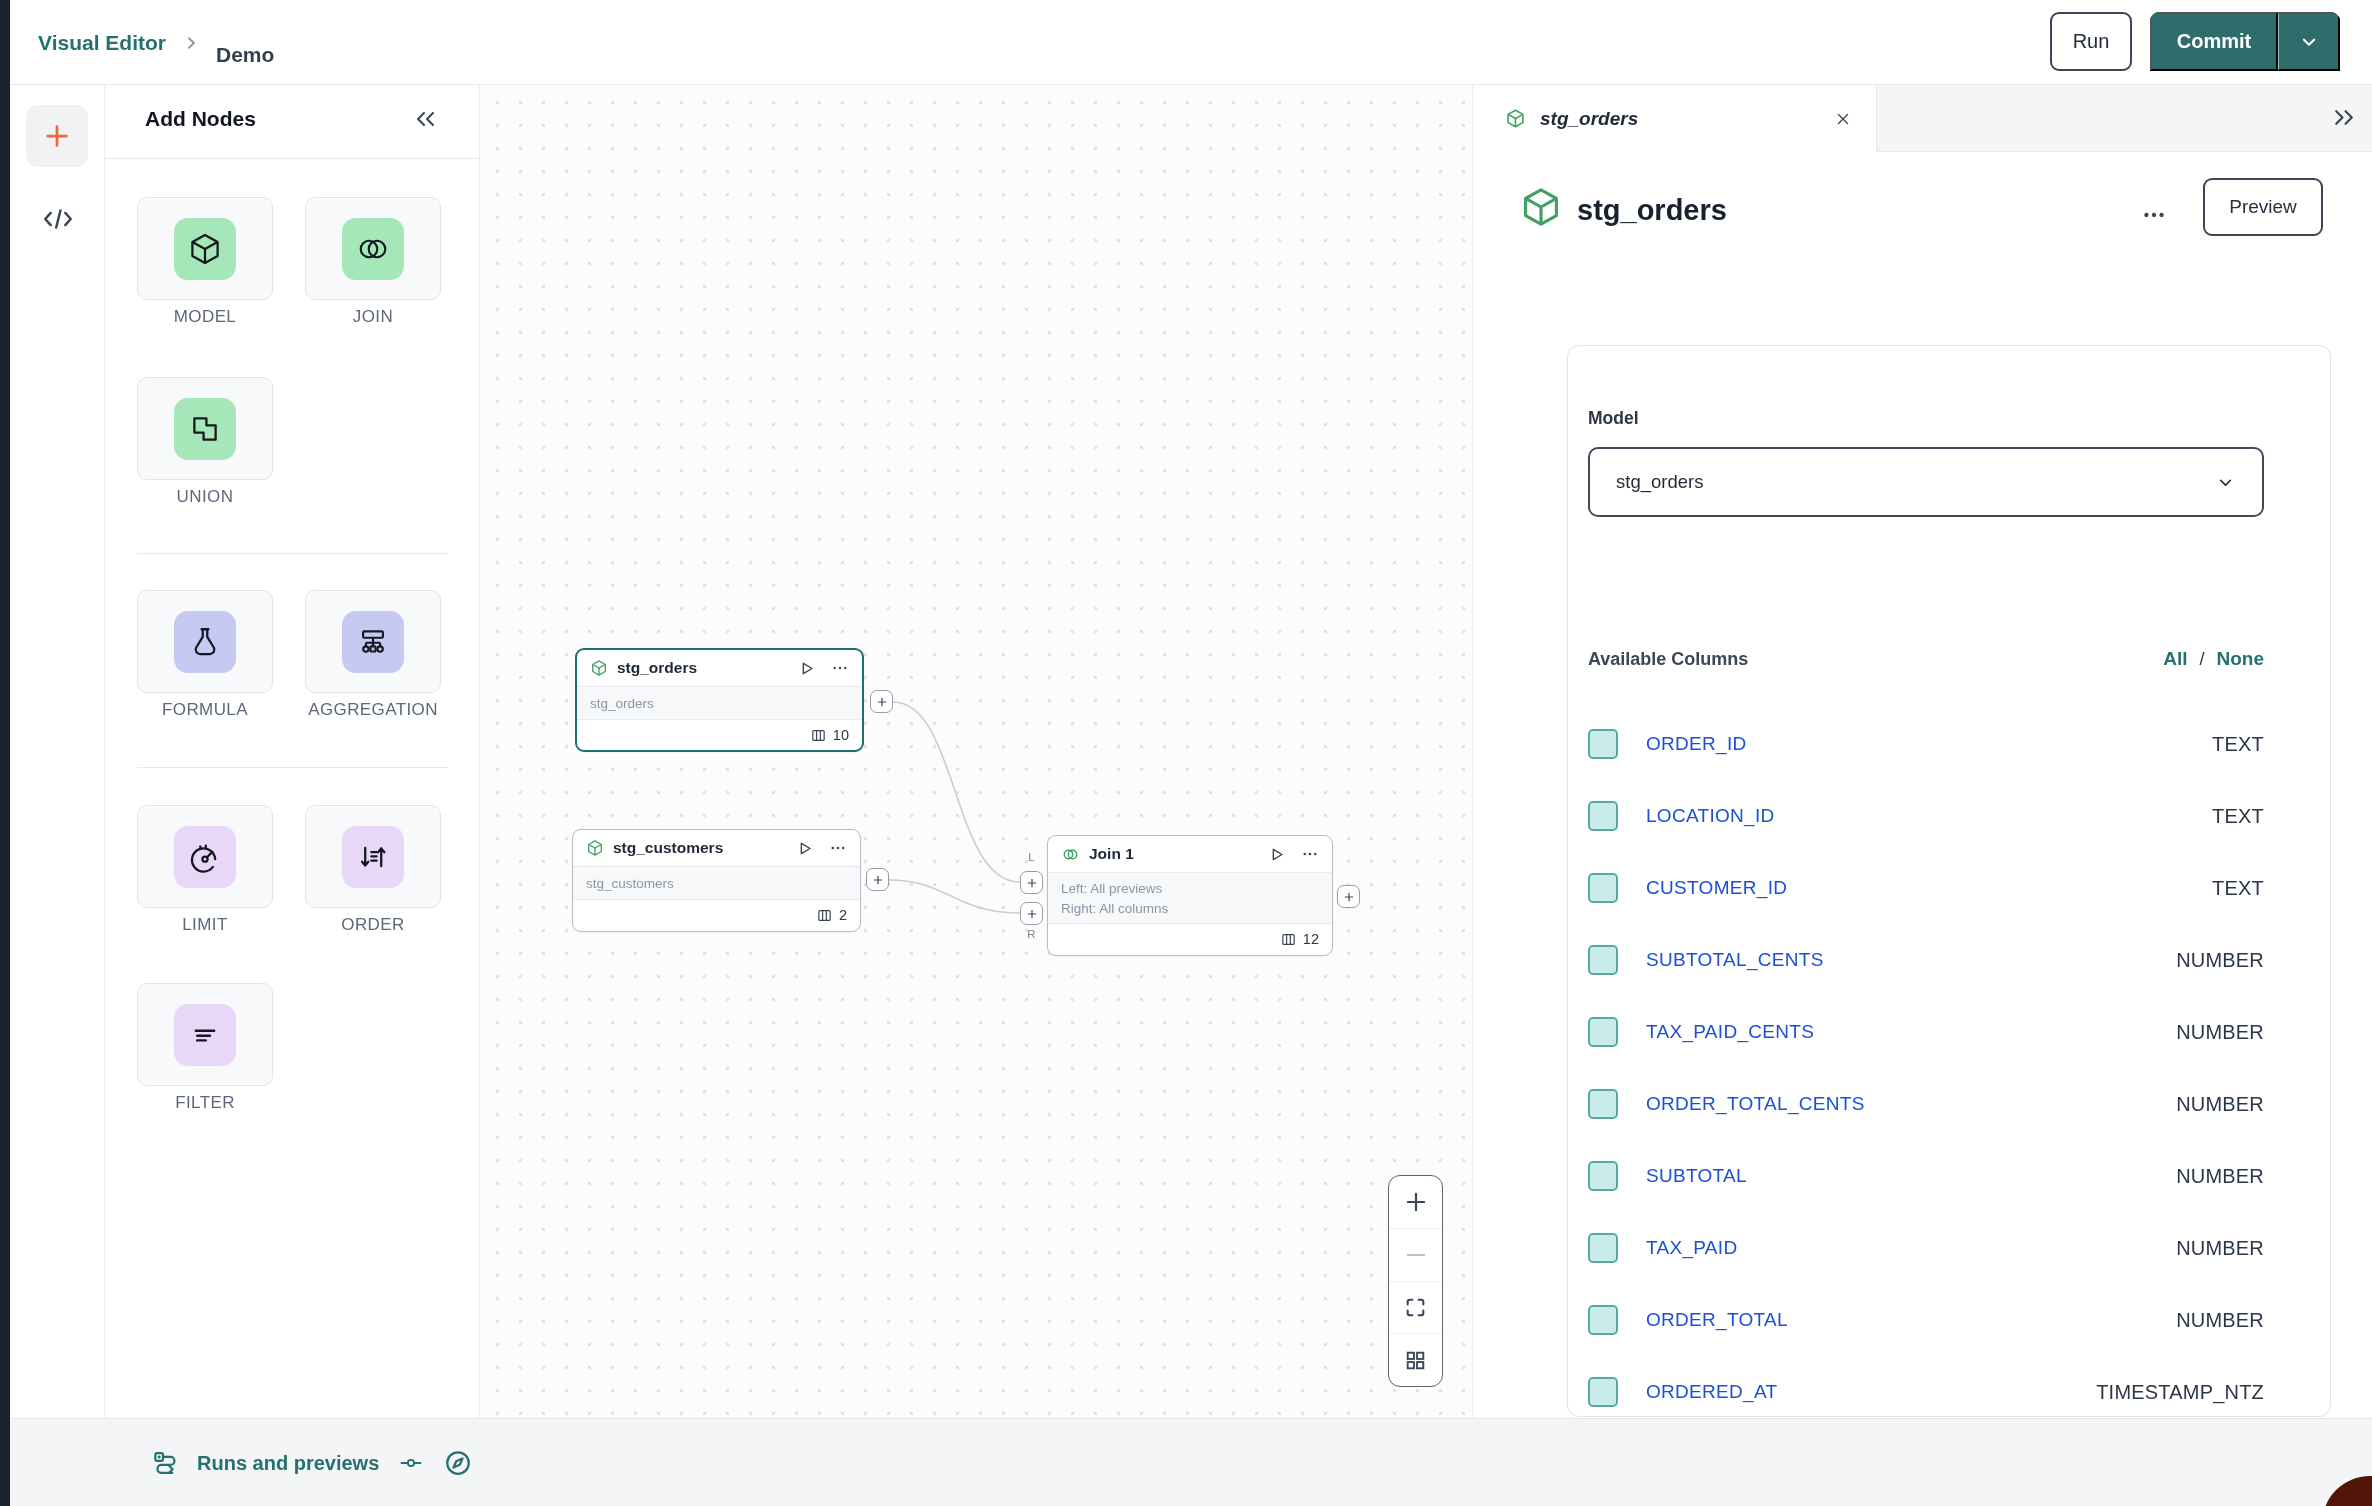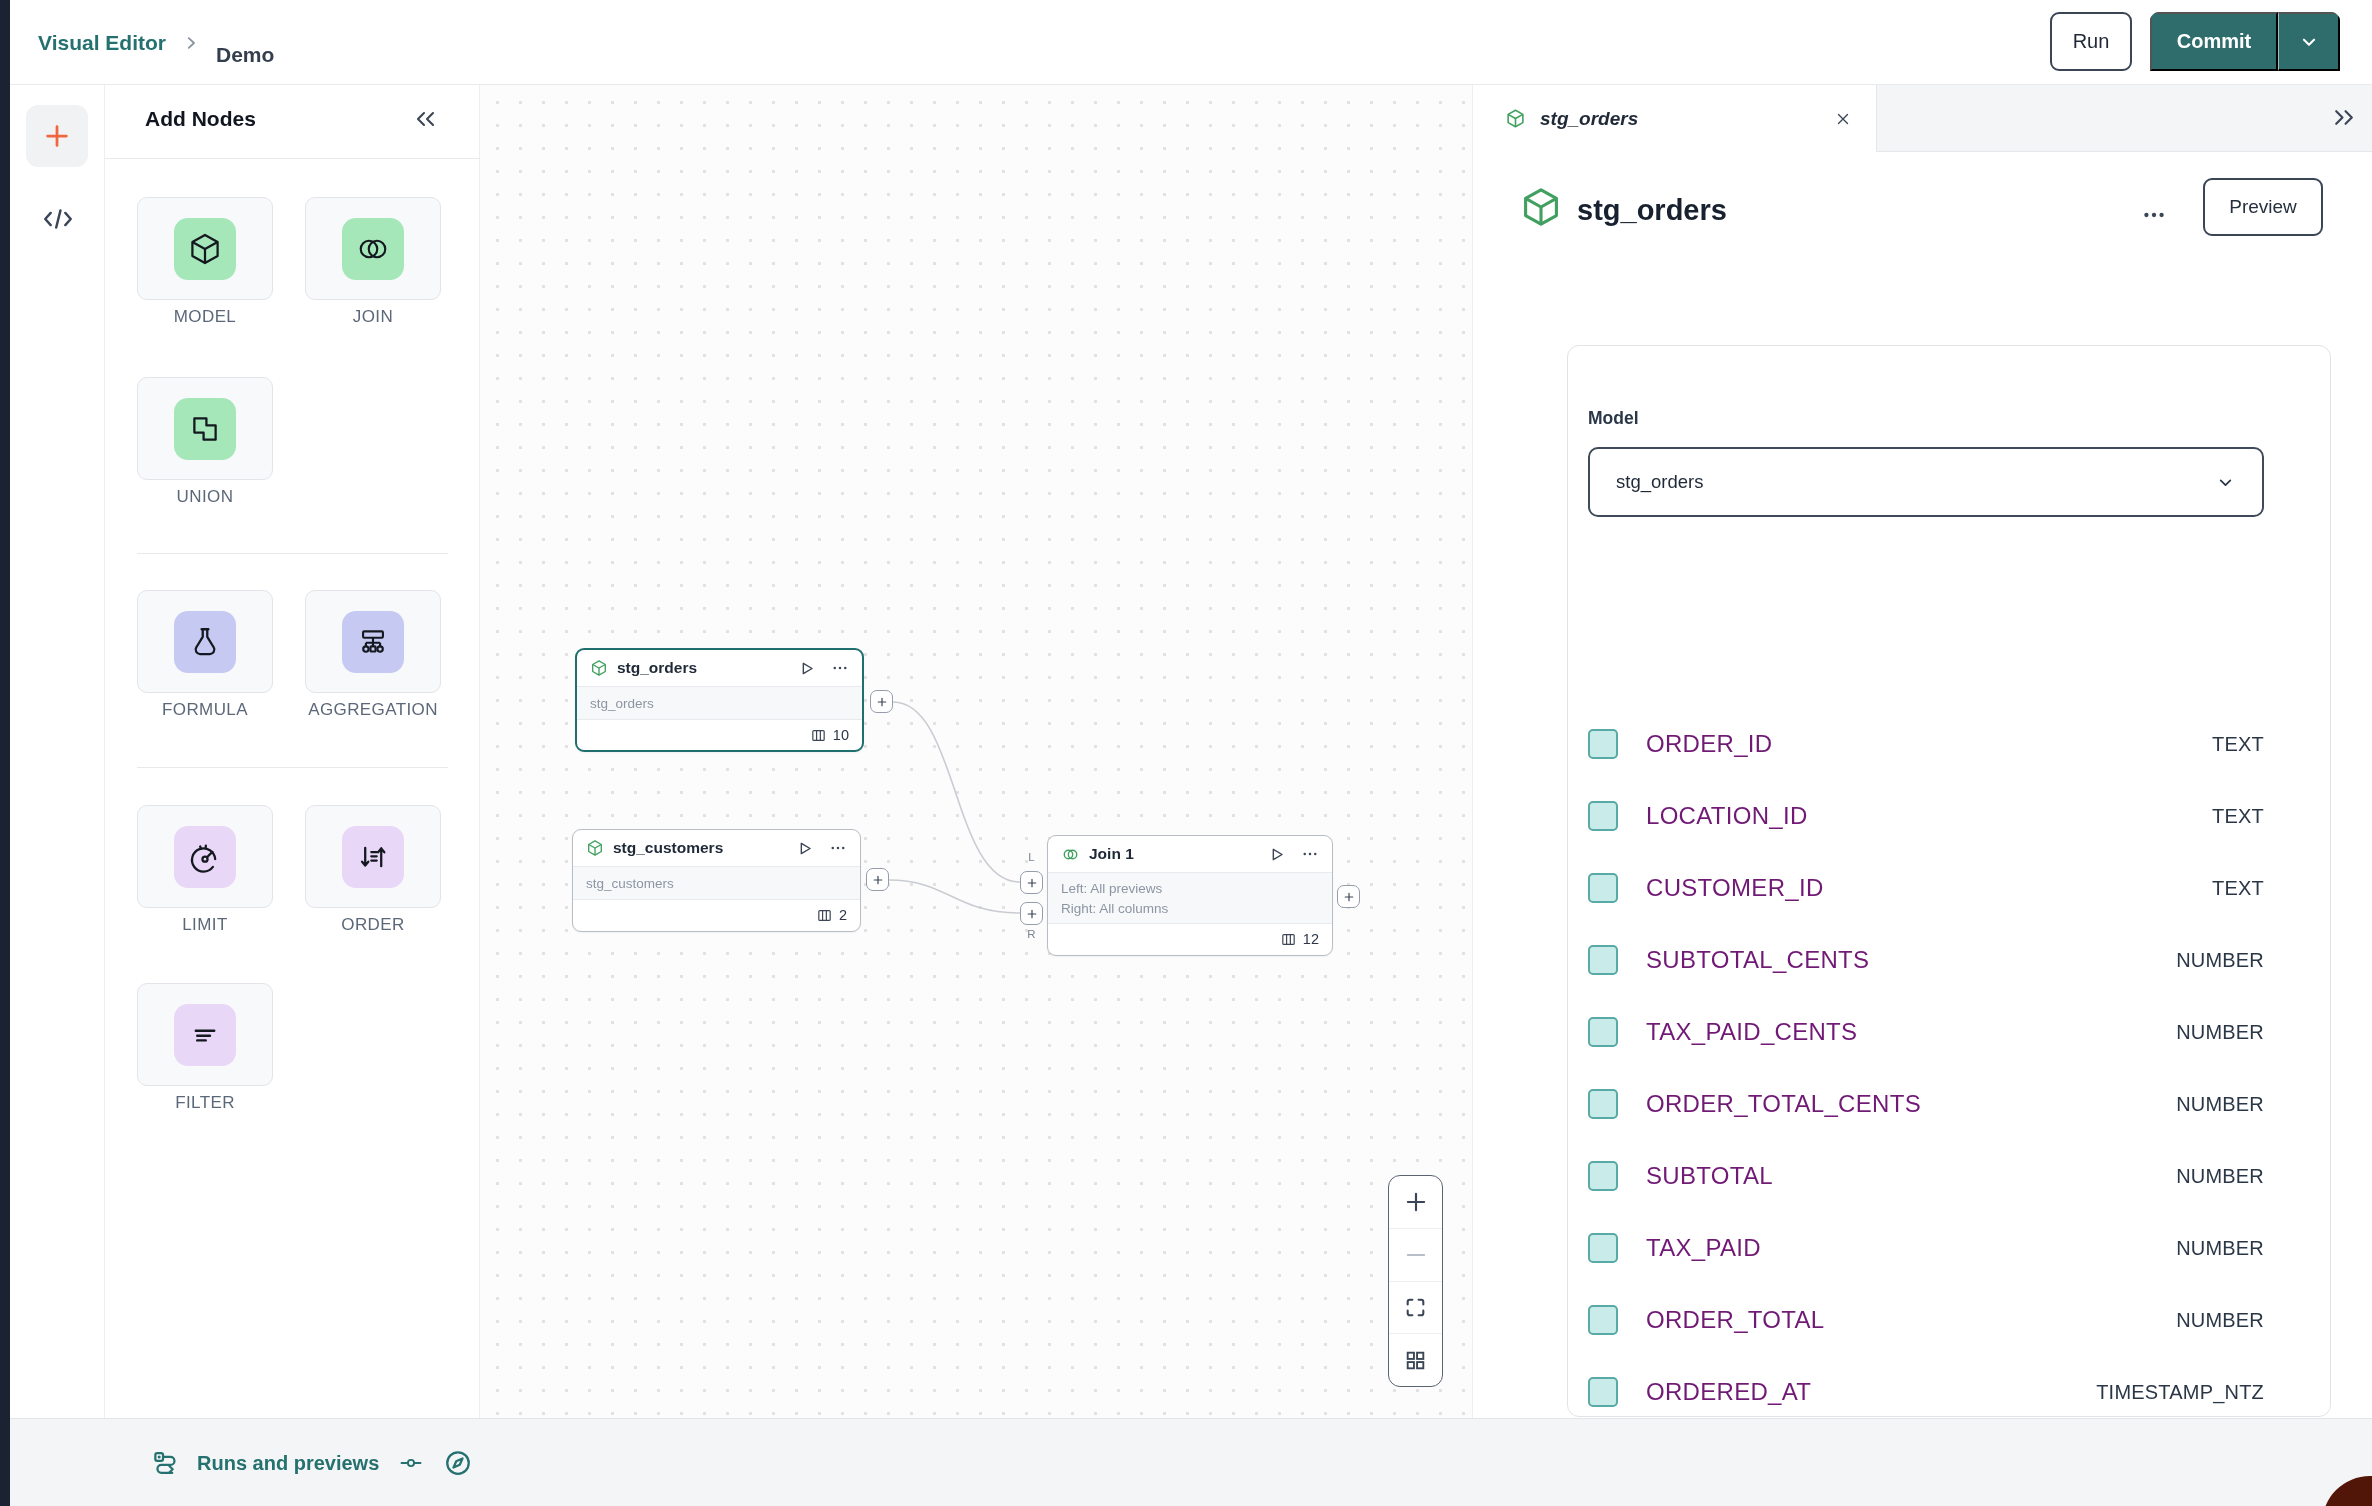--- a/index.html
+++ b/index.html
@@ -107,21 +107,21 @@
   .model-value { flex:1; font-size:18.5px; color:#1f2937; }
   .model-caret { color:#2b3747; display:flex; }
 
   .avail-row { position:absolute; left:20px; top:296px; width:676px; height:34px; display:flex; align-items:center; }
   .avail-title { flex:1; font-size:18px; font-weight:700; color:#3b4656; }
   .sel-link { font-size:19px; font-weight:600; color:#25716f; cursor:pointer; }
   .sel-sep { font-size:18px; color:#2b3747; margin:0 12px; }
 
   .col-row { position:absolute; left:20px; width:676px; height:72px; display:flex; align-items:center; gap:28px; }
   .col-check { width:30px; height:30px; border:2px solid #57aaa6; border-radius:5px; background:#c9ecea; cursor:pointer; flex:none; }
-  .col-name { flex:1; font-size:24px; font-weight:500; color:#701a75; letter-spacing:.3px; }
+  .col-name { flex:1; font-size:19px; font-weight:500; color:#1d4ed8; letter-spacing:.3px; }
   .col-type { font-size:20px; font-weight:500; color:#2b3747; letter-spacing:.2px; }
 
   
   .bottom-bar { position:absolute; left:10px; top:1418px; width:2362px; height:88px; background:#f4f5f7; border-top:1px solid #e3e5e8; }
   .bb-left { position:absolute; left:141px; top:0; height:88px; display:flex; align-items:center; gap:18px; color:#25716f; }
   .bb-runs { display:flex; align-items:center; gap:14px; cursor:pointer; }
   .bb-runs-label { font-size:20px; font-weight:600; color:#25716f; }
   .bb-icon-btn { display:flex; align-items:center; cursor:pointer; color:#25716f; }
 
   .help-bubble { position:absolute; left:2322px; top:1476px; width:96px; height:96px; border-radius:50%; background:#521608; }
@@ -507,20 +507,26 @@
       <div class="model-label">Model</div>
       <div class="model-select">
         <span class="model-value">stg_orders</span>
         <span class="model-caret">
           <svg width="21" height="21" viewBox="0 0 24 24" fill="none" stroke="#2b3747" stroke-width="2" stroke-linecap="round" stroke-linejoin="round">
               <path d="M6.5 9.5 L12 15 L17.5 9.5"></path>
             </svg>
         </span>
       </div>
 
+      <div class="avail-row">
+        <span class="avail-title">Available Columns</span>
+        <span class="sel-link">All</span>
+        <span class="sel-sep">/</span>
+        <span class="sel-link">None</span>
+      </div>
 
       <div class="col-row" style="top:362px">
         <span class="col-check"></span>
         <span class="col-name">ORDER_ID</span>
         <span class="col-type">TEXT</span>
       </div>
       <div class="col-row" style="top:434px">
         <span class="col-check"></span>
         <span class="col-name">LOCATION_ID</span>
         <span class="col-type">TEXT</span>

